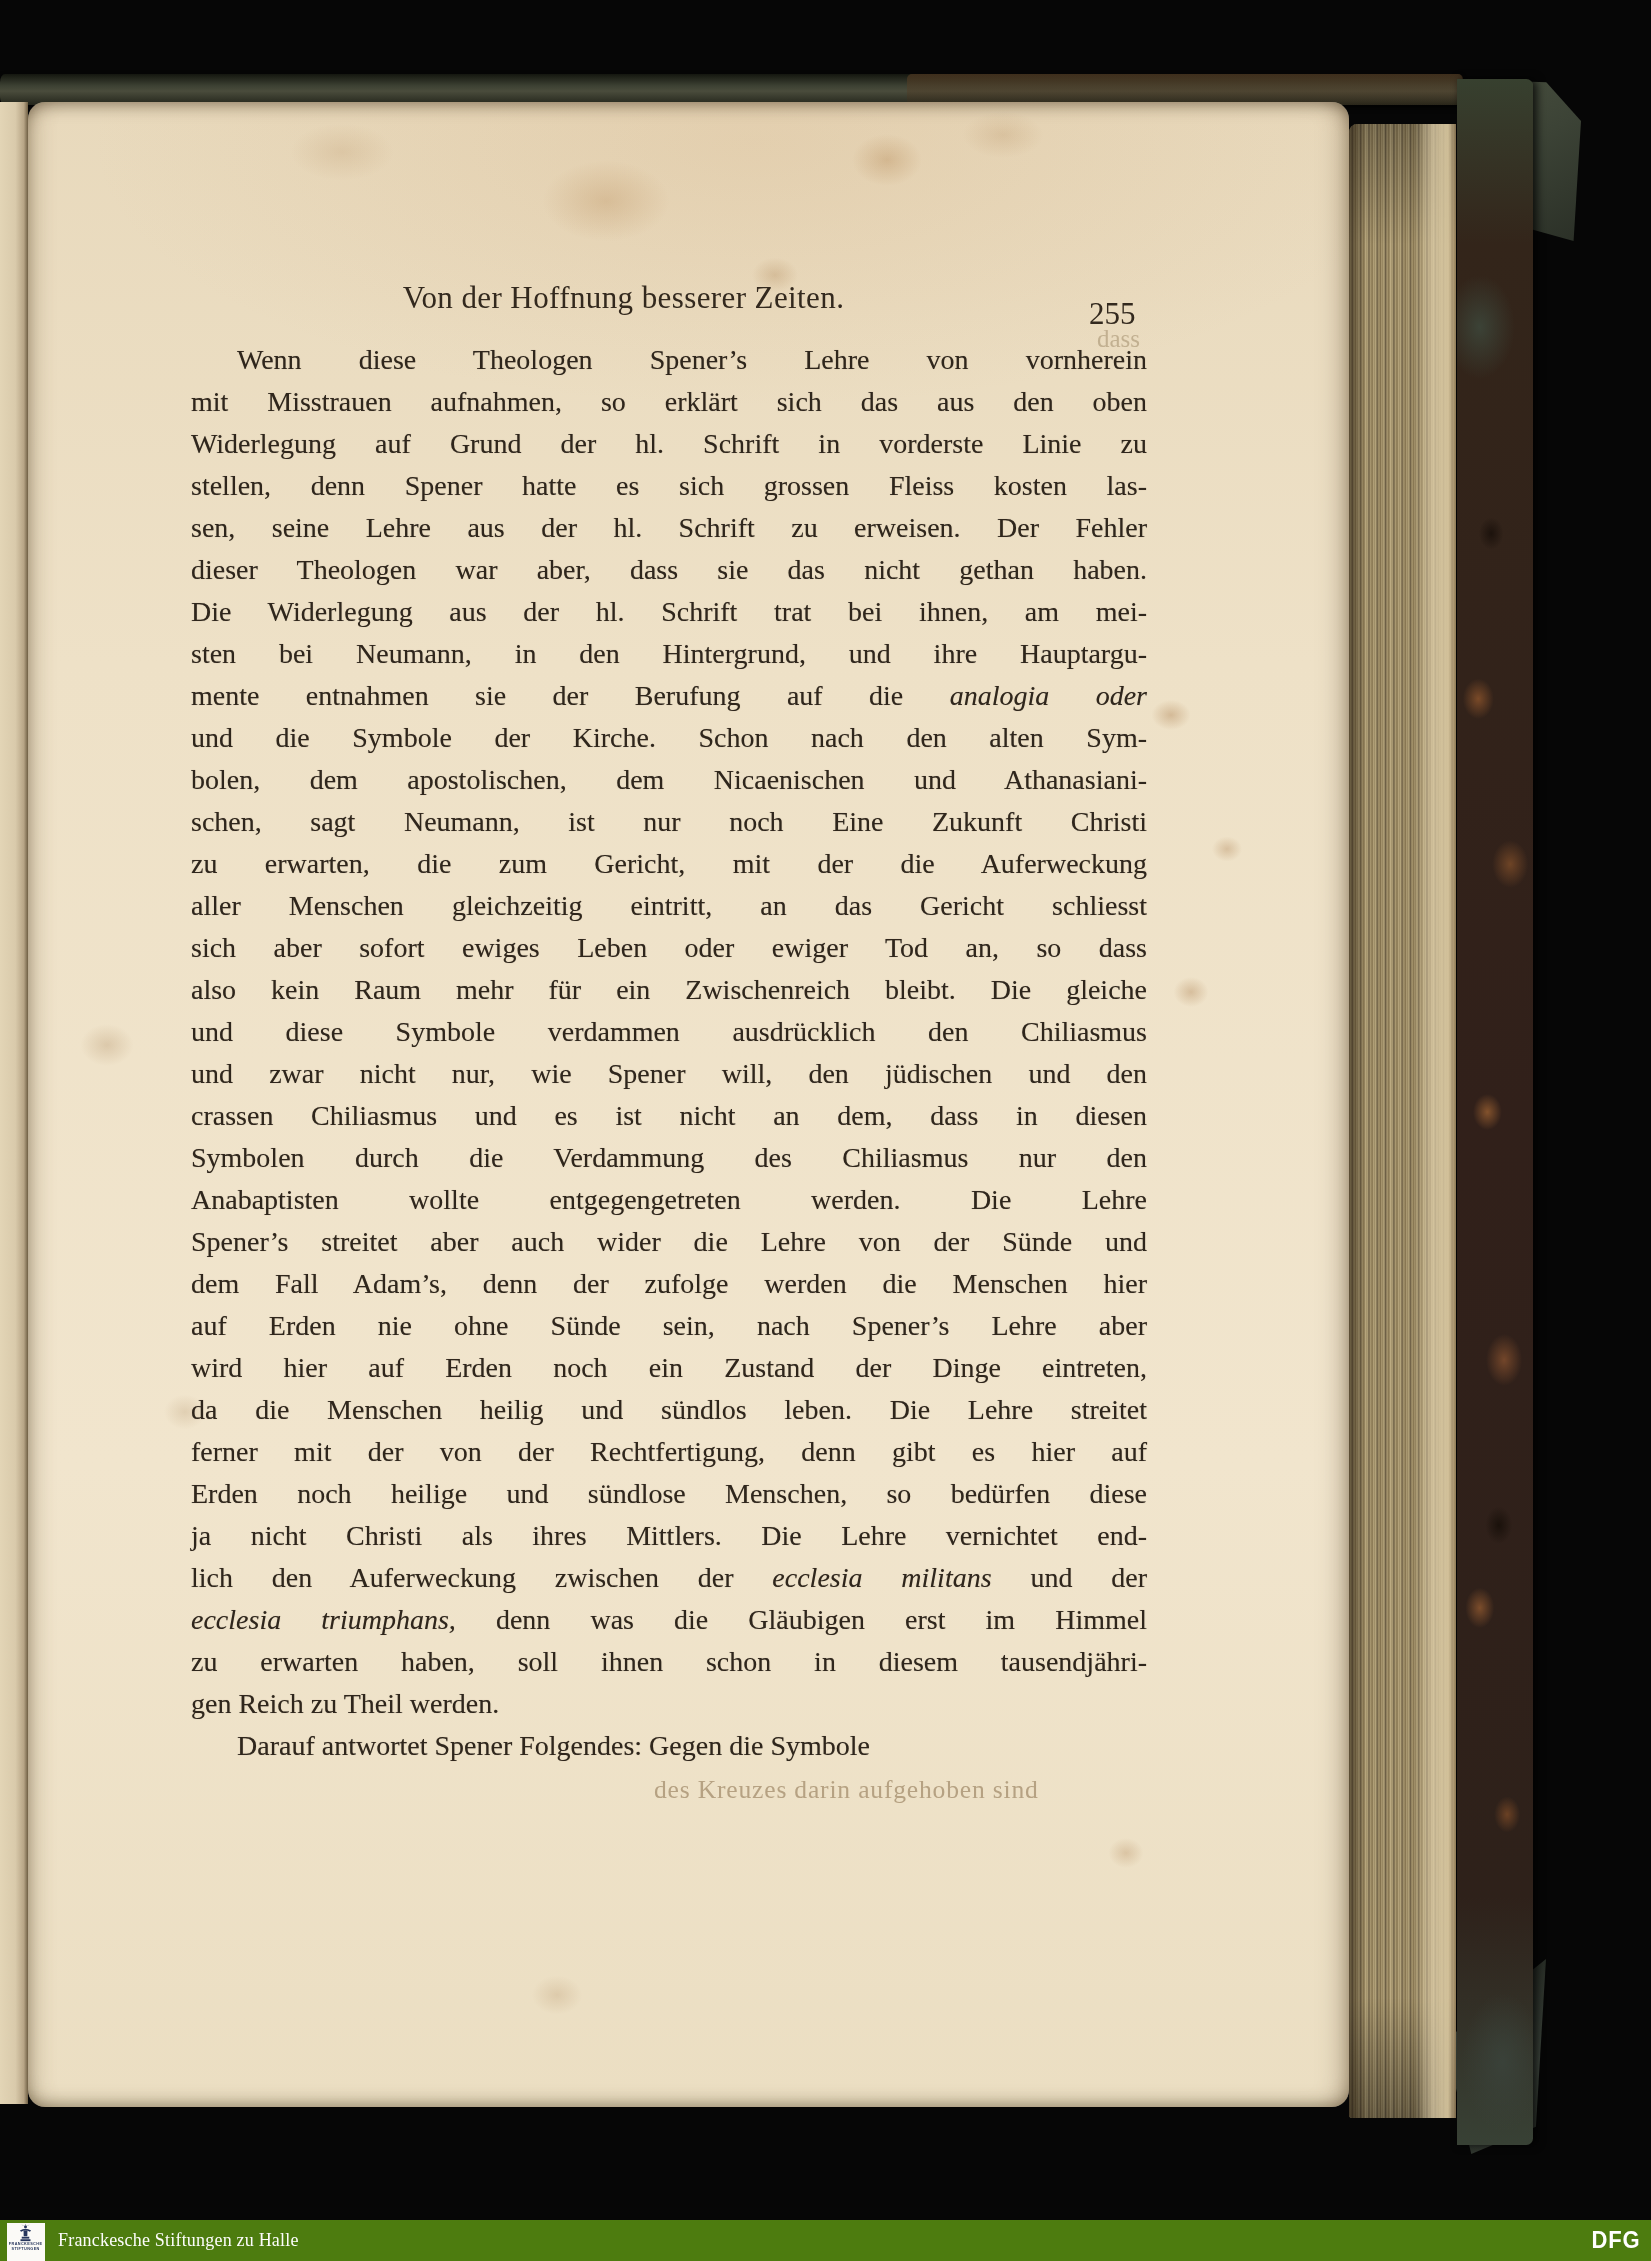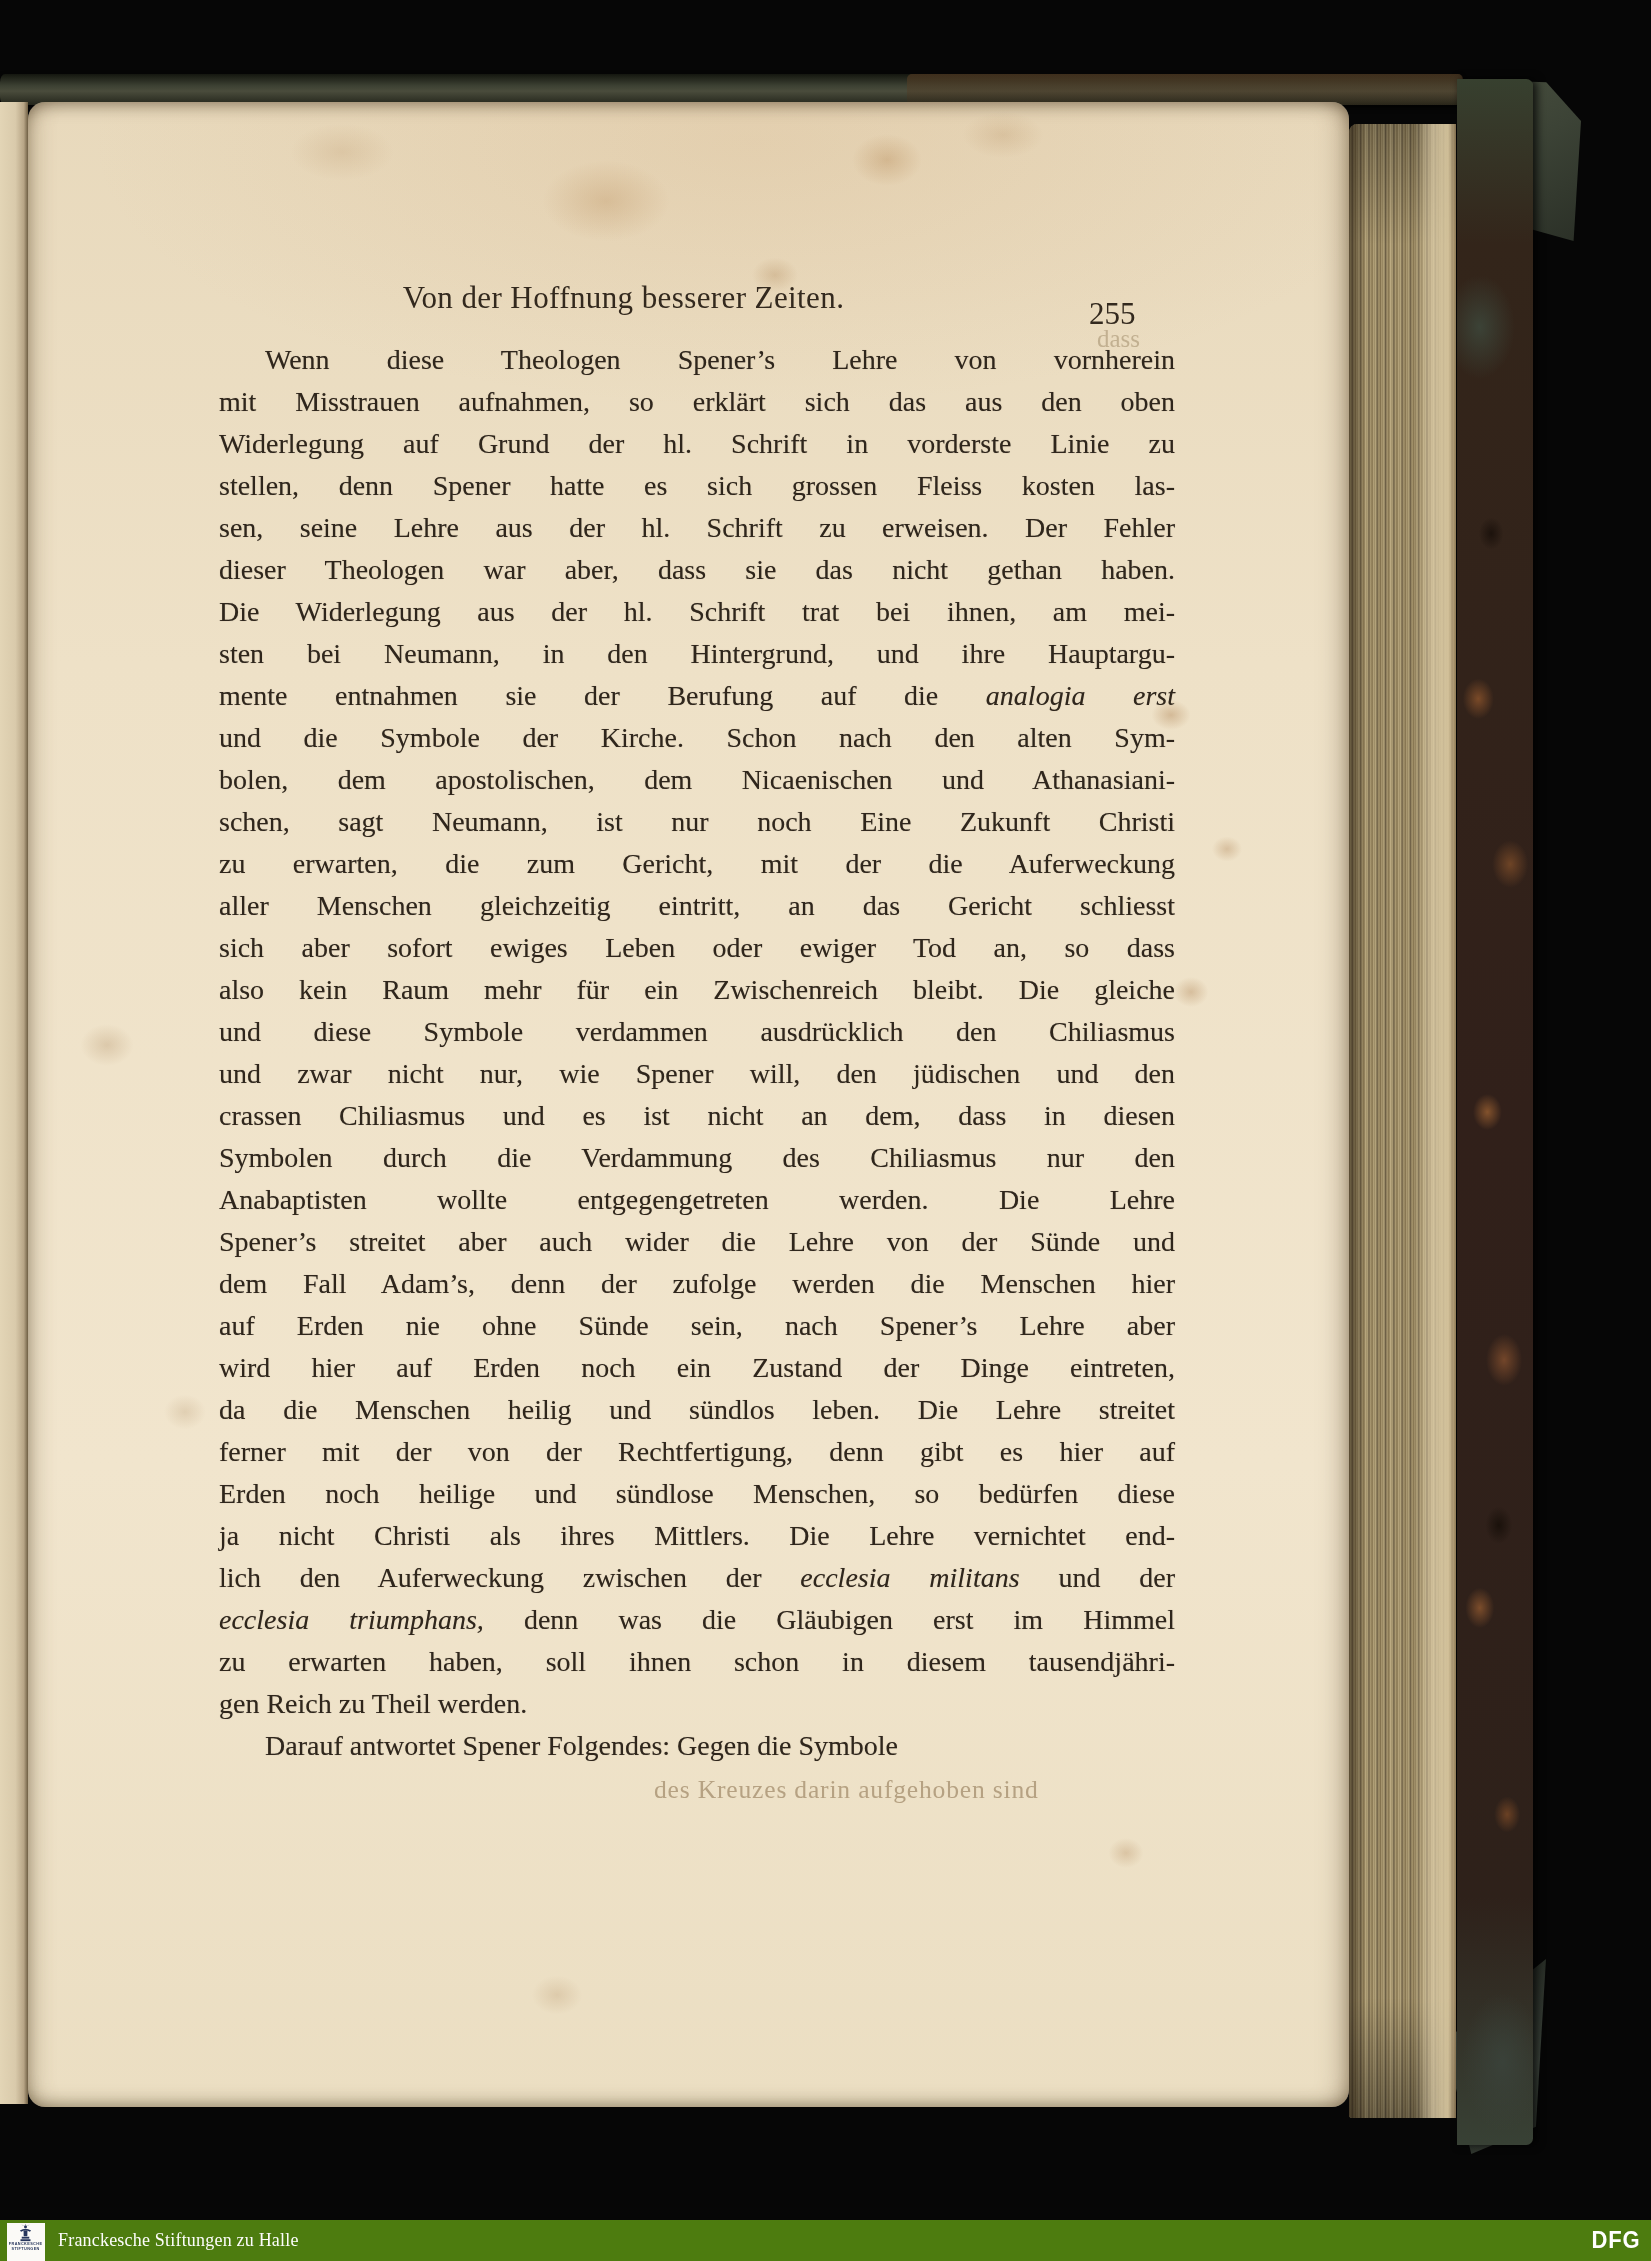--- a/index.html
+++ b/index.html
@@ -58,21 +58,21 @@
     clip-path:polygon(0 0,72% 2%,100% 26%,94% 100%,0 80%);
     background:linear-gradient(150deg,#49503f 0%,#3c4336 45%,#2b3027 100%);}
   .corner-flap-bottom{position:absolute;left:1445px;top:1959px;width:101px;height:195px;
     clip-path:polygon(0 42%,100% 0,90% 86%,26% 100%);
     background:linear-gradient(25deg,#2e342c 0%,#3e463e 55%,#272c25 100%);}
   
   .page-header{position:absolute;left:163px;top:178px;width:956px;height:41px;color:#33291e;}
   .running-title{position:absolute;left:0;right:91px;text-align:center;font-size:31px;letter-spacing:0.4px;}
   .page-number{position:absolute;right:11.6px;top:0;font-size:31px;margin-top:16px;}
   .body-text{position:absolute;left:163px;top:237px;width:956px;color:#2f261c;
-    font-size:28px;line-height:42px;text-shadow:0 0 0.8px rgba(47,38,28,.35);margin-left:28px;}
+    font-size:28px;line-height:42px;text-shadow:0 0 0.8px rgba(47,38,28,.35);}
   .line{text-align:justify;text-align-last:justify;white-space:normal;}
   .line.nojust{text-align-last:left;}
   .line.indent{text-indent:46px;}
   .it{font-style:italic;}
   .bleed{position:absolute;color:rgba(125,98,62,.5);filter:blur(0.5px);pointer-events:none;}
   .bleed-mid{left:626px;top:1673px;width:545px;font-size:25.6px;letter-spacing:0.8px;}
   .bleed-top{left:1069px;top:223px;font-size:25px;color:rgba(130,104,68,.38);}
   
   .footer-bar{position:absolute;left:0;top:2220px;width:1652px;height:41px;background:#4d7c0f;}
   .logo-box{position:absolute;left:6.6px;top:2.5px;width:38px;height:39px;background:#fbfaf7;
@@ -106,21 +106,21 @@
 
     <div class="body-text">
         <div class="line indent"><span>Wenn diese Theologen Spener’s Lehre von vornherein</span></div>
         <div class="line"><span>mit Misstrauen aufnahmen, so erklärt sich das aus den oben</span></div>
         <div class="line"><span>Widerlegung auf Grund der hl. Schrift in vorderste Linie zu</span></div>
         <div class="line"><span>stellen, denn Spener hatte es sich grossen Fleiss kosten las-</span></div>
         <div class="line"><span>sen, seine Lehre aus der hl. Schrift zu erweisen.  Der Fehler</span></div>
         <div class="line"><span>dieser Theologen war aber, dass sie das nicht gethan haben.</span></div>
         <div class="line"><span>Die Widerlegung aus der hl. Schrift trat bei ihnen, am mei-</span></div>
         <div class="line"><span>sten bei Neumann, in den Hintergrund, und ihre Hauptargu-</span></div>
-        <div class="line"><span>mente entnahmen sie der Berufung auf die </span><span class="it">analogia erst</span></div>
+        <div class="line"><span>mente entnahmen sie der Berufung auf die </span><span class="it">analogia oder</span></div>
         <div class="line"><span>und die Symbole der Kirche.  Schon nach den alten Sym-</span></div>
         <div class="line"><span>bolen, dem apostolischen, dem Nicaenischen und Athanasiani-</span></div>
         <div class="line"><span>schen, sagt Neumann, ist nur noch Eine Zukunft Christi</span></div>
         <div class="line"><span>zu erwarten, die zum Gericht, mit der die Auferweckung</span></div>
         <div class="line"><span>aller Menschen gleichzeitig eintritt, an das Gericht schliesst</span></div>
         <div class="line"><span>sich aber sofort ewiges Leben oder ewiger Tod an, so dass</span></div>
         <div class="line"><span>also kein Raum mehr für ein Zwischenreich bleibt.  Die gleiche</span></div>
         <div class="line"><span>und diese Symbole verdammen ausdrücklich den Chiliasmus</span></div>
         <div class="line"><span>und zwar nicht nur, wie Spener will, den jüdischen und den</span></div>
         <div class="line"><span>crassen Chiliasmus und es ist nicht an dem, dass in diesen</span></div>

